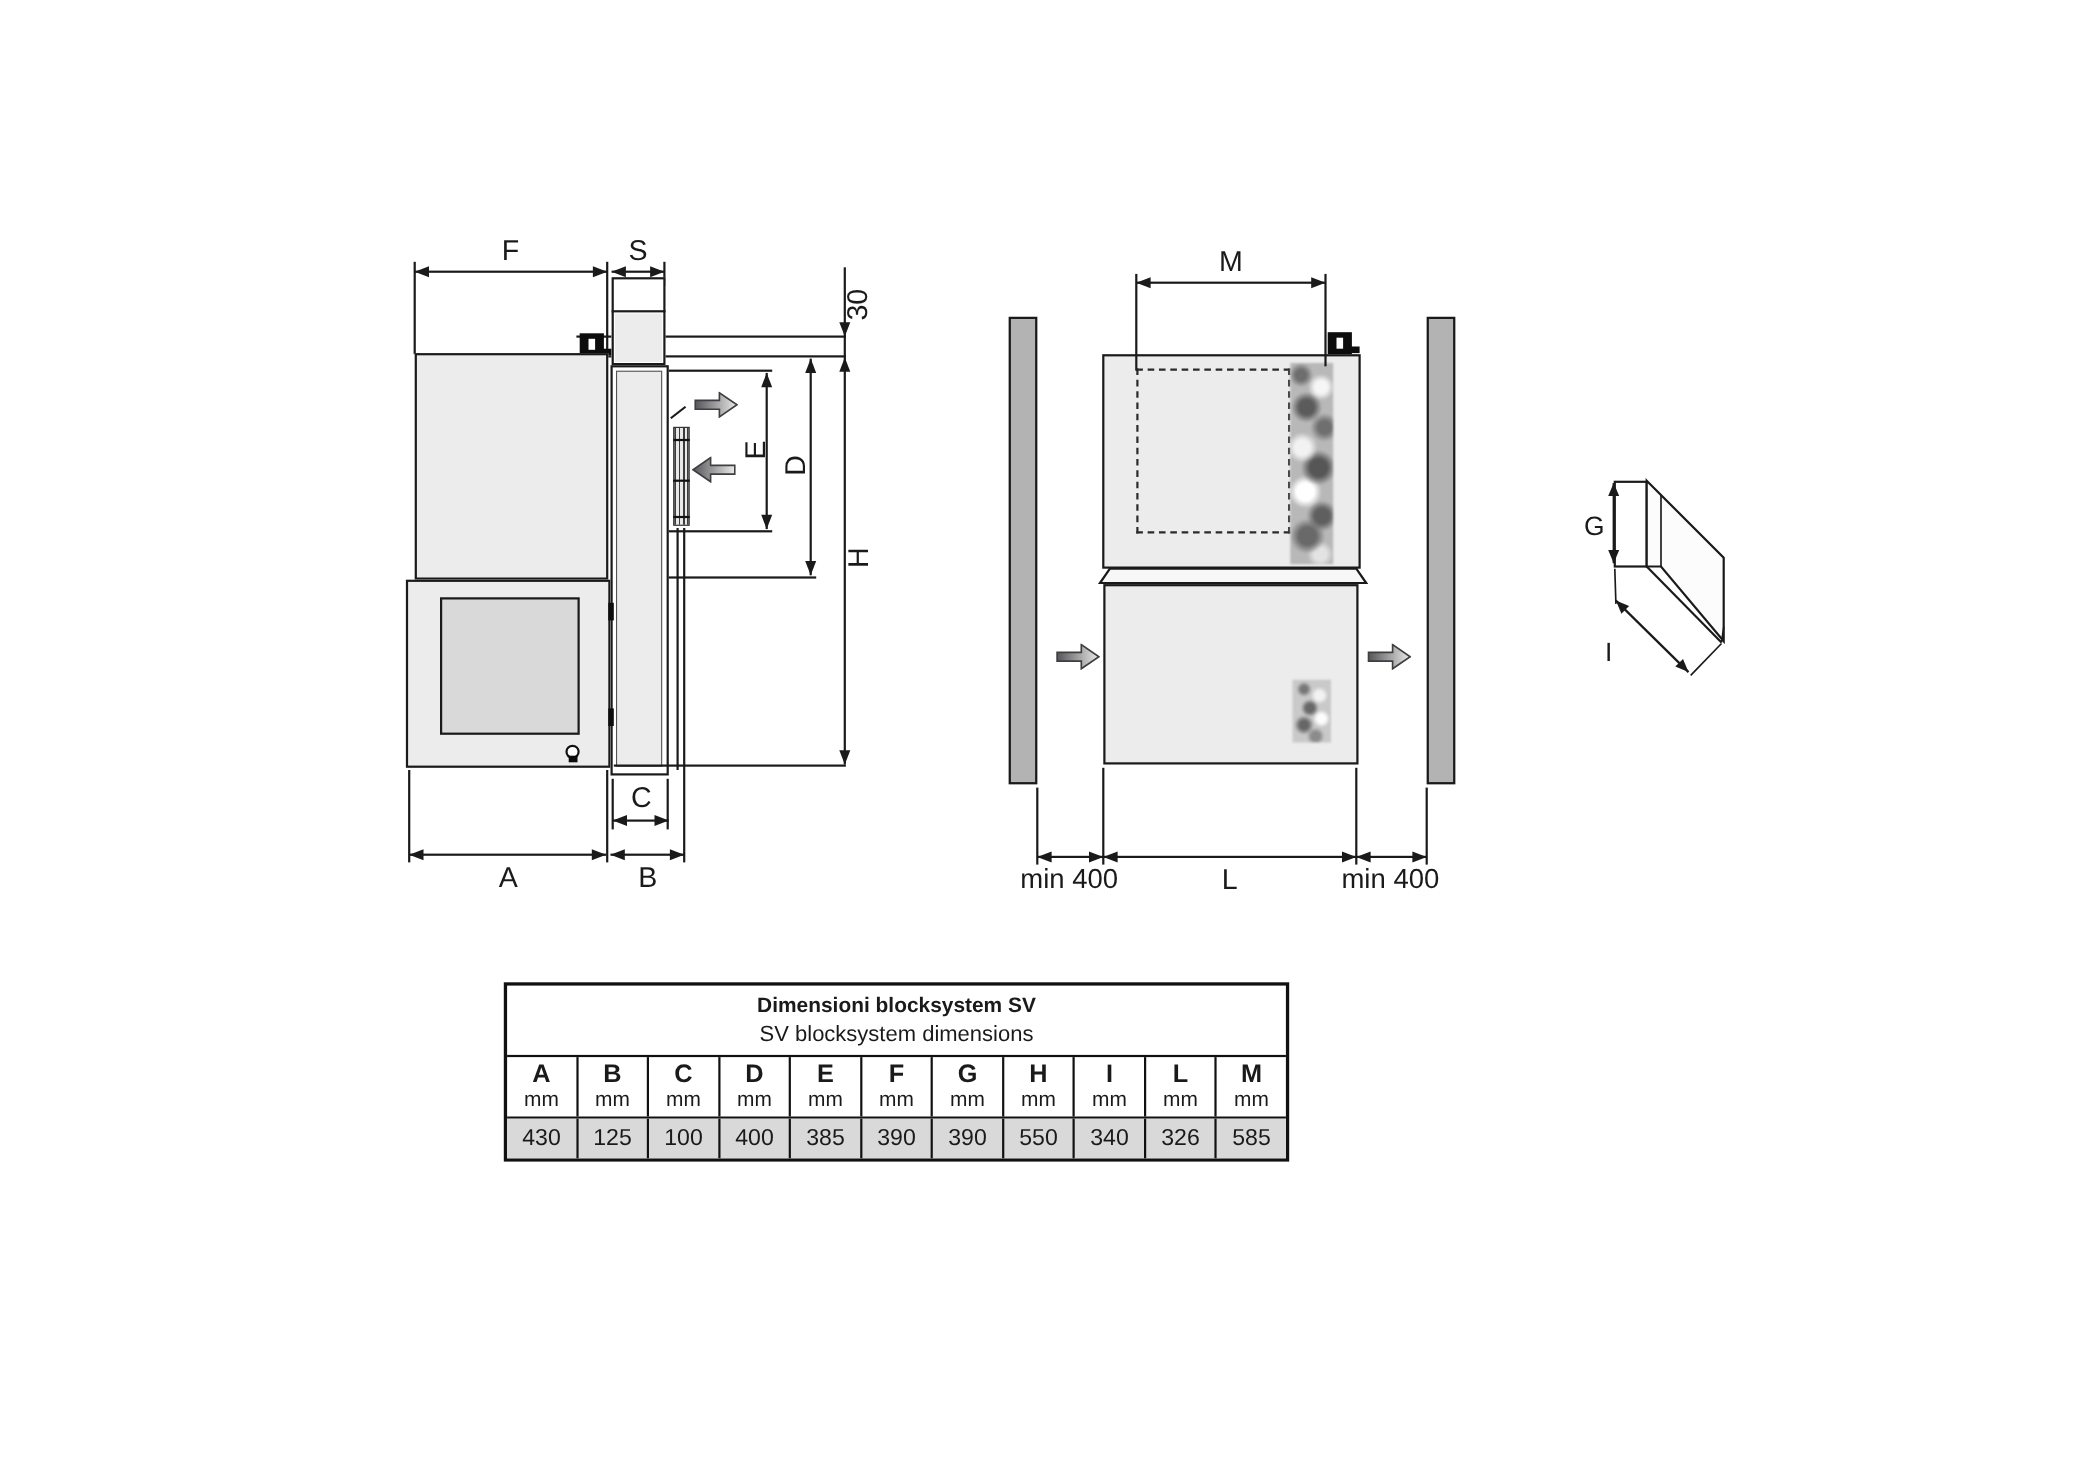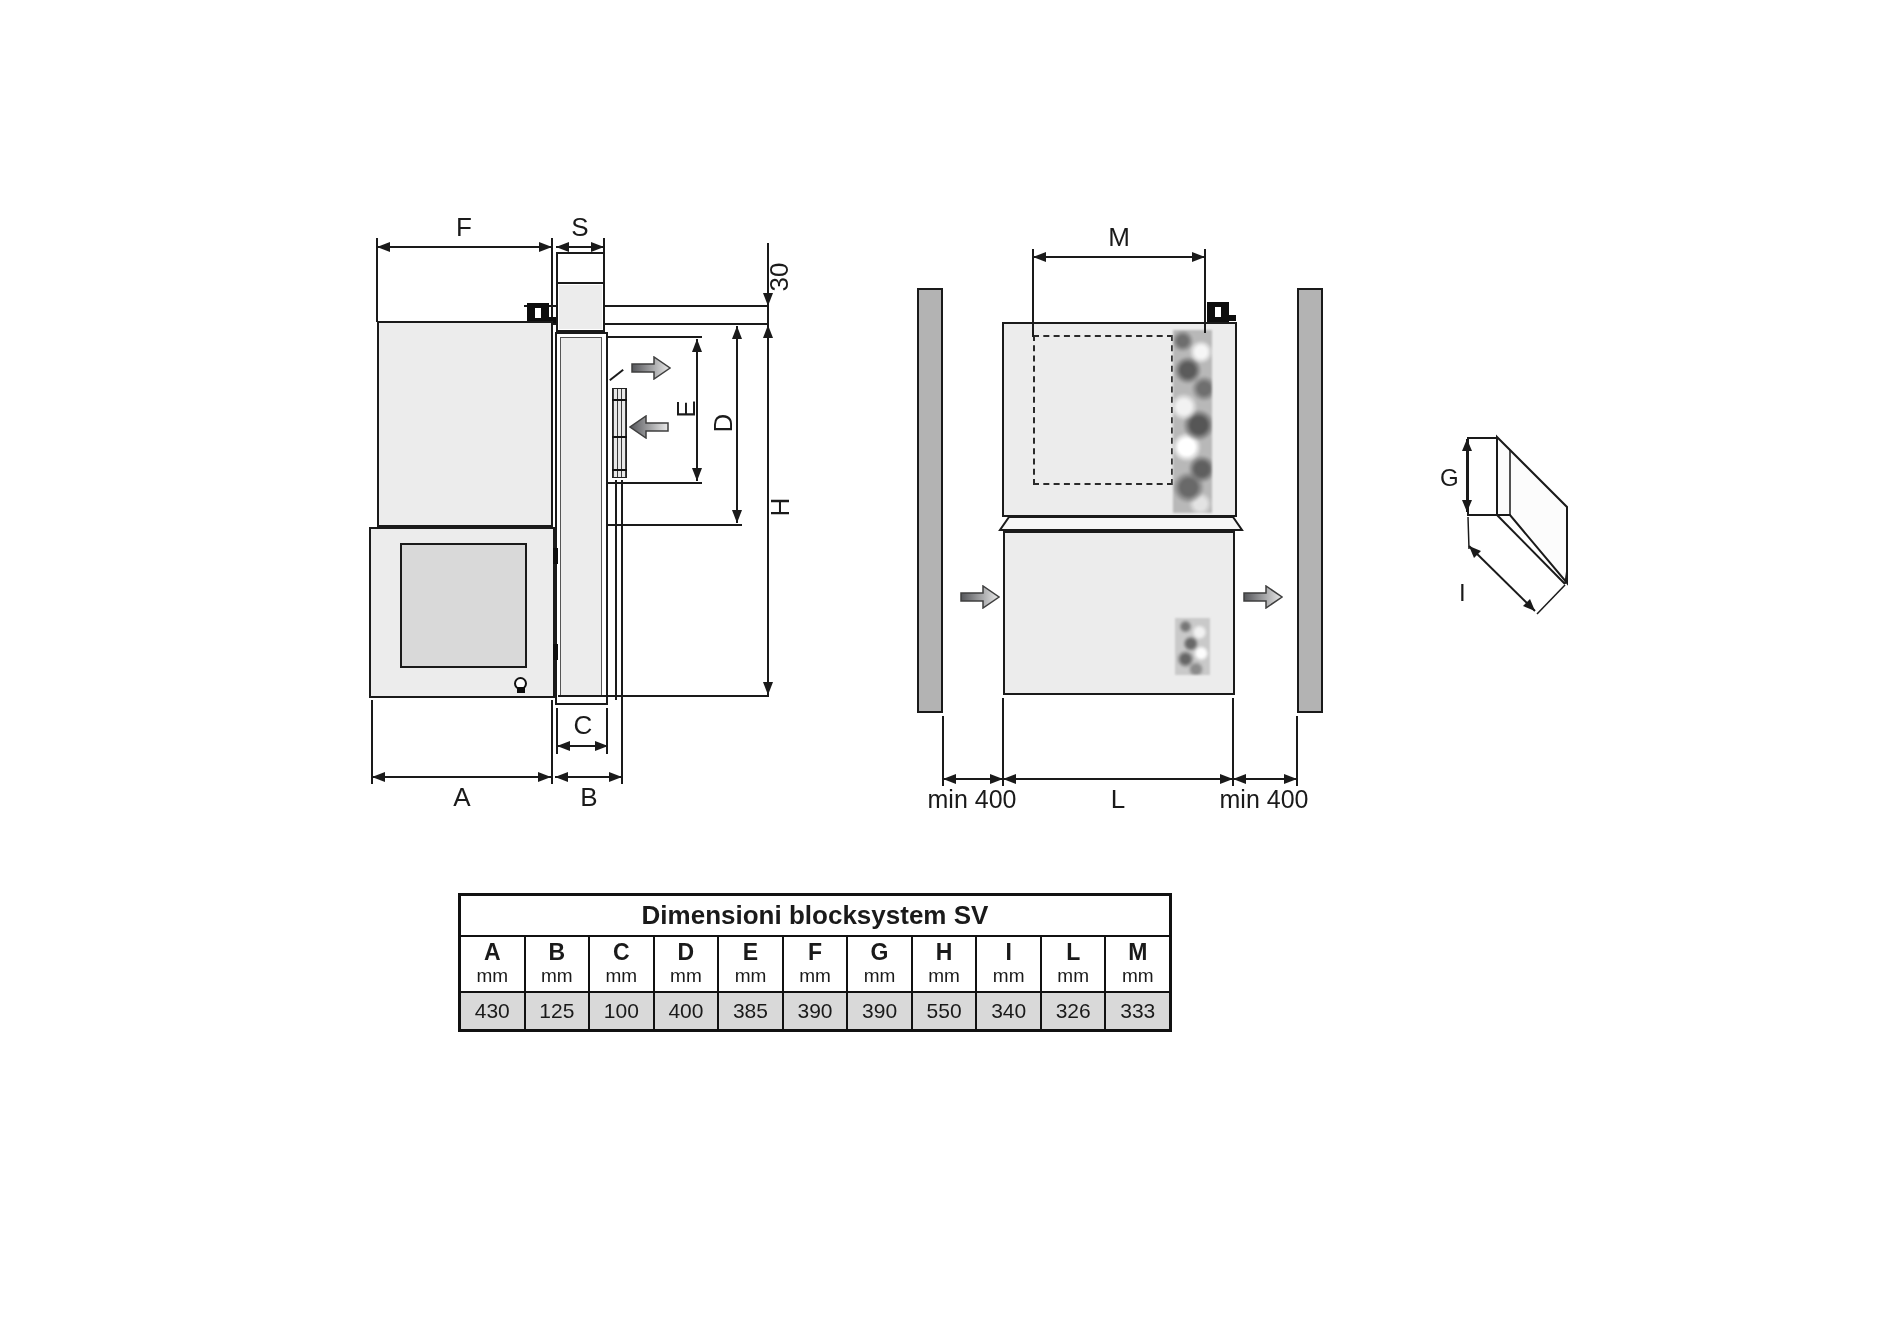--- a/index.html
+++ b/index.html
@@ -56,21 +56,21 @@
       radial-gradient(circle at 70% 25%, #e8e8e8 0 4px, transparent 8px),
       radial-gradient(circle at 45% 45%, #6a6a6a 0 4px, transparent 8px),
       radial-gradient(circle at 75% 62%, #f2f2f2 0 4px, transparent 8px),
       radial-gradient(circle at 30% 72%, #686868 0 4px, transparent 9px),
       radial-gradient(circle at 60% 90%, #8a8a8a 0 4px, transparent 8px);}
   .blk{position:absolute;background:#0d0d0d;}
   .slot{position:absolute;background:#ffffff;}
   
   .tbl{position:absolute;left:458px;top:893px;width:714px;border:3px solid #111;box-sizing:border-box;background:#fff;}
   .tbl-title{border-bottom:2.5px solid #111;text-align:center;padding:6px 0 7px 0;}
-  .tbl-title .t1{font-size:26px;font-weight:bold;line-height:26px;}
+  .tbl-title .t1{font-size:19px;font-weight:bold;line-height:26px;}
   .tbl-title .t2{font-size:20px;line-height:24px;}
   .tbl-row{display:flex;}
   .tbl-hcell{flex:1;text-align:center;border-left:2px solid #111;padding:2px 0 4px 0;}
   .tbl-hcell:first-child{border-left:none;}
   .tbl-hcell .letter{font-size:23px;font-weight:bold;line-height:26px;}
   .tbl-hcell .unit{font-size:19px;line-height:22px;}
   .tbl-vrow{border-top:2.5px solid #111;}
   .tbl-vcell{flex:1;text-align:center;border-left:2px solid #111;background:#d9d9d9;
     font-size:21px;line-height:36px;height:36px;}
   .tbl-vcell:first-child{border-left:none;}
@@ -240,20 +240,21 @@
     <line x1="1565" y1="585" x2="1537" y2="614" stroke="#1a1a1a" stroke-width="1.5"></line>
     <line x1="1469" y1="546" x2="1535" y2="611" stroke="#1a1a1a" stroke-width="2"></line>
     <polygon points="1469,546 1474,558 1481,551" fill="#1a1a1a"></polygon>
     <polygon points="1535,611 1523,606 1530,599" fill="#1a1a1a"></polygon>
     <text x="1459" y="601" font-size="24" fill="#1a1a1a">I</text>
   </svg>
 
   <div class="tbl">
     <div class="tbl-title">
       <div class="t1">Dimensioni blocksystem SV</div>
+      <div class="t2">SV blocksystem dimensions</div>
     </div>
     <div class="tbl-row">
       <div class="tbl-hcell">
         <div class="letter">A</div>
         <div class="unit">mm</div>
       </div>
       <div class="tbl-hcell">
         <div class="letter">B</div>
         <div class="unit">mm</div>
       </div>
@@ -298,17 +299,17 @@
       <div class="tbl-vcell">430</div>
       <div class="tbl-vcell">125</div>
       <div class="tbl-vcell">100</div>
       <div class="tbl-vcell">400</div>
       <div class="tbl-vcell">385</div>
       <div class="tbl-vcell">390</div>
       <div class="tbl-vcell">390</div>
       <div class="tbl-vcell">550</div>
       <div class="tbl-vcell">340</div>
       <div class="tbl-vcell">326</div>
-      <div class="tbl-vcell">333</div>
+      <div class="tbl-vcell">585</div>
     </div>
   </div>
 
 </div>
 
 </body></html>

